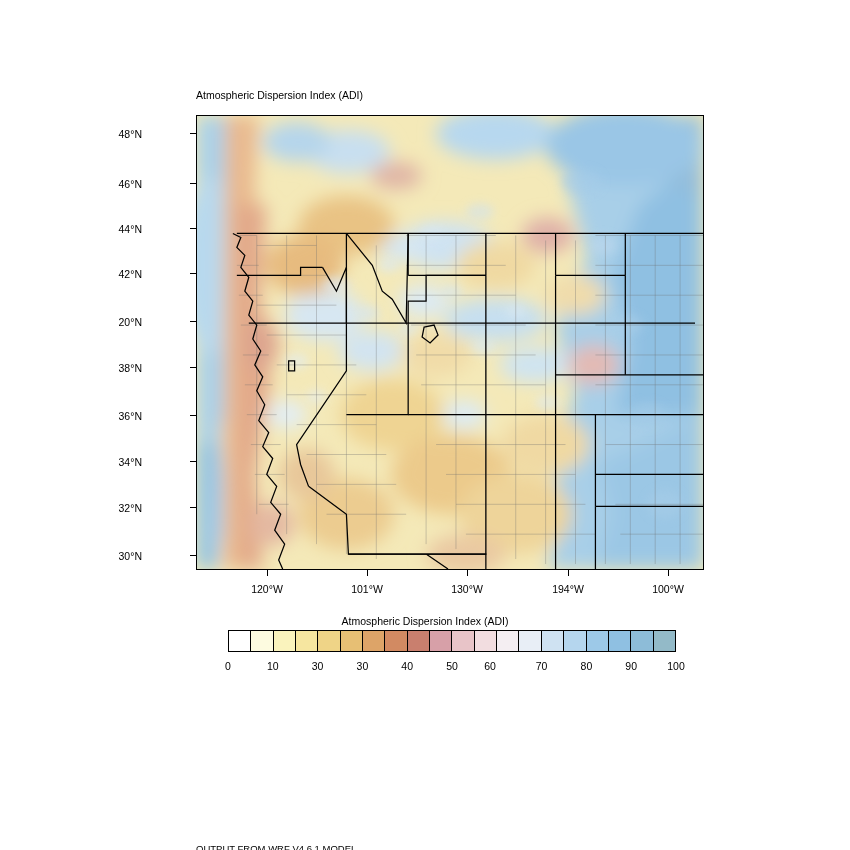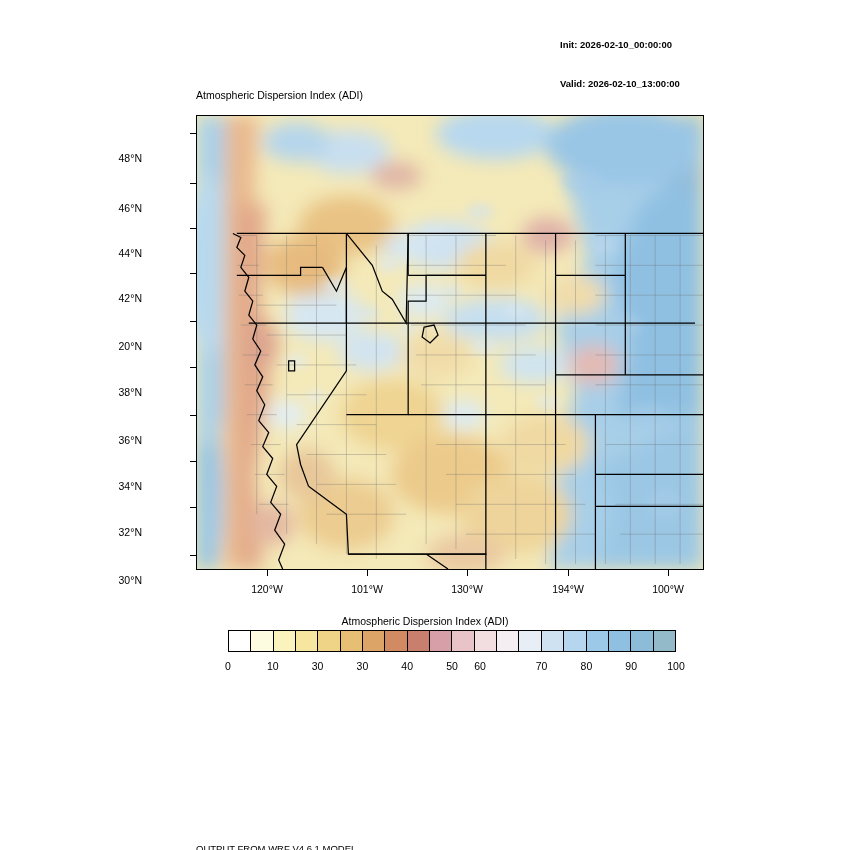--- a/index.html
+++ b/index.html
@@ -63,21 +63,20 @@
   }
 
   
   .ytick {
     position: absolute;
     right: 708px;
     width: 60px;
     text-align: right;
     font-size: 10.5px;
     white-space: nowrap;
-    margin-top: 24px;
   }
   .ytick-mark {
     position: absolute;
     left: 190px;
     width: 6px;
     height: 1px;
     background: #000;
   }
   .xtick {
     position: absolute;
@@ -139,24 +138,20 @@
     line-height: 12.5px;
     white-space: pre;
   }
 </style>
 </head>
 <body>
 
 <div class="page">
 
 
-  <div class="run-info">
-    <div>Init: 2026-02-10_00:00:00</div>
-    <div>Valid: 2026-02-10_13:00:00</div>
-  </div>
 
   <div class="panel-title">Atmospheric Dispersion Index   (ADI)</div>
 
   <div class="map-frame">
     <svg class="map-canvas" viewBox="0 0 508 455" preserveAspectRatio="none">
       <defs>
 
         <filter id="soft" x="-25%" y="-25%" width="150%" height="150%">
           <feGaussianBlur stdDeviation="9"></feGaussianBlur>
         </filter>
@@ -361,21 +356,21 @@
       <div class="cell" style="background: rgb(141, 188, 216);"></div>
       <div class="cell" style="background: rgb(147, 186, 200);"></div>
     </div>
   <div class="cbar-labels" id="cbar-labels">
       <span style="left: 0px;">0</span>
       <span style="left: 44.8px;">10</span>
       <span style="left: 89.6px;">30</span>
       <span style="left: 134.4px;">30</span>
       <span style="left: 179.2px;">40</span>
       <span style="left: 224px;">50</span>
-      <span style="left: 252px;">60</span>
+      <span style="left: 262px;">60</span>
       <span style="left: 313.6px;">70</span>
       <span style="left: 358.4px;">80</span>
       <span style="left: 403.2px;">90</span>
       <span style="left: 448px;">100</span>
     </div>
 
   <div class="footer">
     <div>OUTPUT FROM WRF V4.6.1 MODEL</div>
     
   </div>

